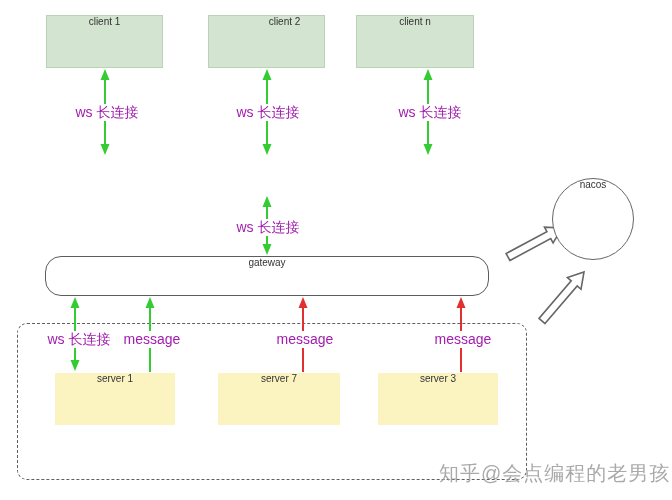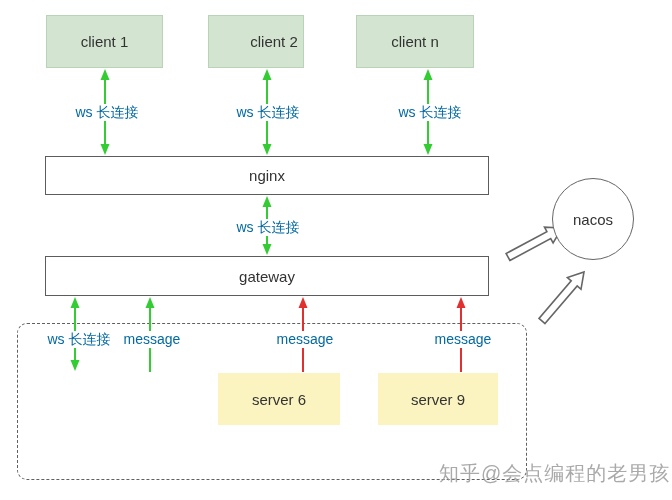--- a/index.html
+++ b/index.html
@@ -21,23 +21,22 @@
     width: 672px;
     height: 500px;
     background: #ffffff;
     font-family: "Liberation Sans", "DejaVu Sans", sans-serif;
     color: var(--text);
     overflow: hidden;
   }
   .node {
     position: absolute;
     display: flex;
-    align-items: center;
     justify-content: center;
-    font-size: 15px;
+    font-size: 10px;
     color: var(--text);
     z-index: 3;
   }
   .client {
     background: var(--client-fill);
     border: 1px solid var(--client-border);
   }
   .wide-box {
     background: #ffffff;
     border: 1.5px solid var(--box-border);
@@ -67,21 +66,21 @@
   }
   .edge-label {
     position: absolute;
     transform: translateX(-50%);
     background: #ffffff;
     font-size: 14px;
     line-height: 17px;
     padding: 0 3px;
     white-space: nowrap;
     z-index: 4;
-    color: #0369a1;
+    color: #a21caf;
   }
   .watermark {
     position: absolute;
     left: 428px; top: 460px;
     font-size: 20px;
     letter-spacing: 1px;
     color: var(--watermark);
     opacity: 0.85;
     z-index: 5;
     white-space: nowrap;
@@ -142,40 +141,40 @@
       <polygon points="461,297 456.5,308 465.5,308" fill="var(--arrow-red)"></polygon>
     </g>
 
     <polygon points="509.9,260.5 550.7,238.6 553.1,243.0 562,228 544.5,227.2 546.9,231.6 506.1,253.5" fill="#ffffff" stroke="var(--outline-arrow)" stroke-width="1.6"></polygon>
     <polygon points="545.0,323.6 577.2,286.0 581.0,289.3 584,272 567.4,277.5 571.2,280.8 539.0,318.4" fill="#ffffff" stroke="var(--outline-arrow)" stroke-width="1.6"></polygon>
   </svg>
 
   <div class="node client" style="left:46px; top:15px; width:117px; height:53px;">
     <span>client 1</span>
   </div>
-  <div class="node client" style="left:208px; top:15px; width:96px; height:53px;padding-left:36px;">
+  <div class="node client" style="left:208px; top:15px; width:117px; height:53px;padding-left:36px;">
     <span>client 2</span>
   </div>
   <div class="node client" style="left:356px; top:15px; width:118px; height:53px;">
     <span>client n</span>
   </div>
 
-  <div class="node wide-box" style="left:45px; top:156px; width:444px; height:39px;">
-    <span>nginx</span>
-  </div>
 
-  <div class="node wide-box" style="left:45px; top:256px; width:444px; height:40px;">
+  <div class="node wide-box" style="left:45px; top:256px; width:444px; height:40px;border-radius:16px;">
     <span>gateway</span>
   </div>
 
+  <div class="node server" style="left:55px; top:373px; width:120px; height:52px;">
+    <span>server 1</span>
+  </div>
   <div class="node server" style="left:218px; top:373px; width:122px; height:52px;">
-    <span>server 6</span>
+    <span>server 7</span>
   </div>
   <div class="node server" style="left:378px; top:373px; width:120px; height:52px;">
-    <span>server 9</span>
+    <span>server 3</span>
   </div>
 
   <div class="node circle" style="left:552px; top:178px; width:82px; height:82px;">
     <span>nacos</span>
   </div>
 
   <div class="edge-label" style="left:107px; top:104px;">ws 长连接</div>
   <div class="edge-label" style="left:268px; top:104px;">ws 长连接</div>
   <div class="edge-label" style="left:430px; top:104px;">ws 长连接</div>
   <div class="edge-label" style="left:268px; top:219px;">ws 长连接</div>

